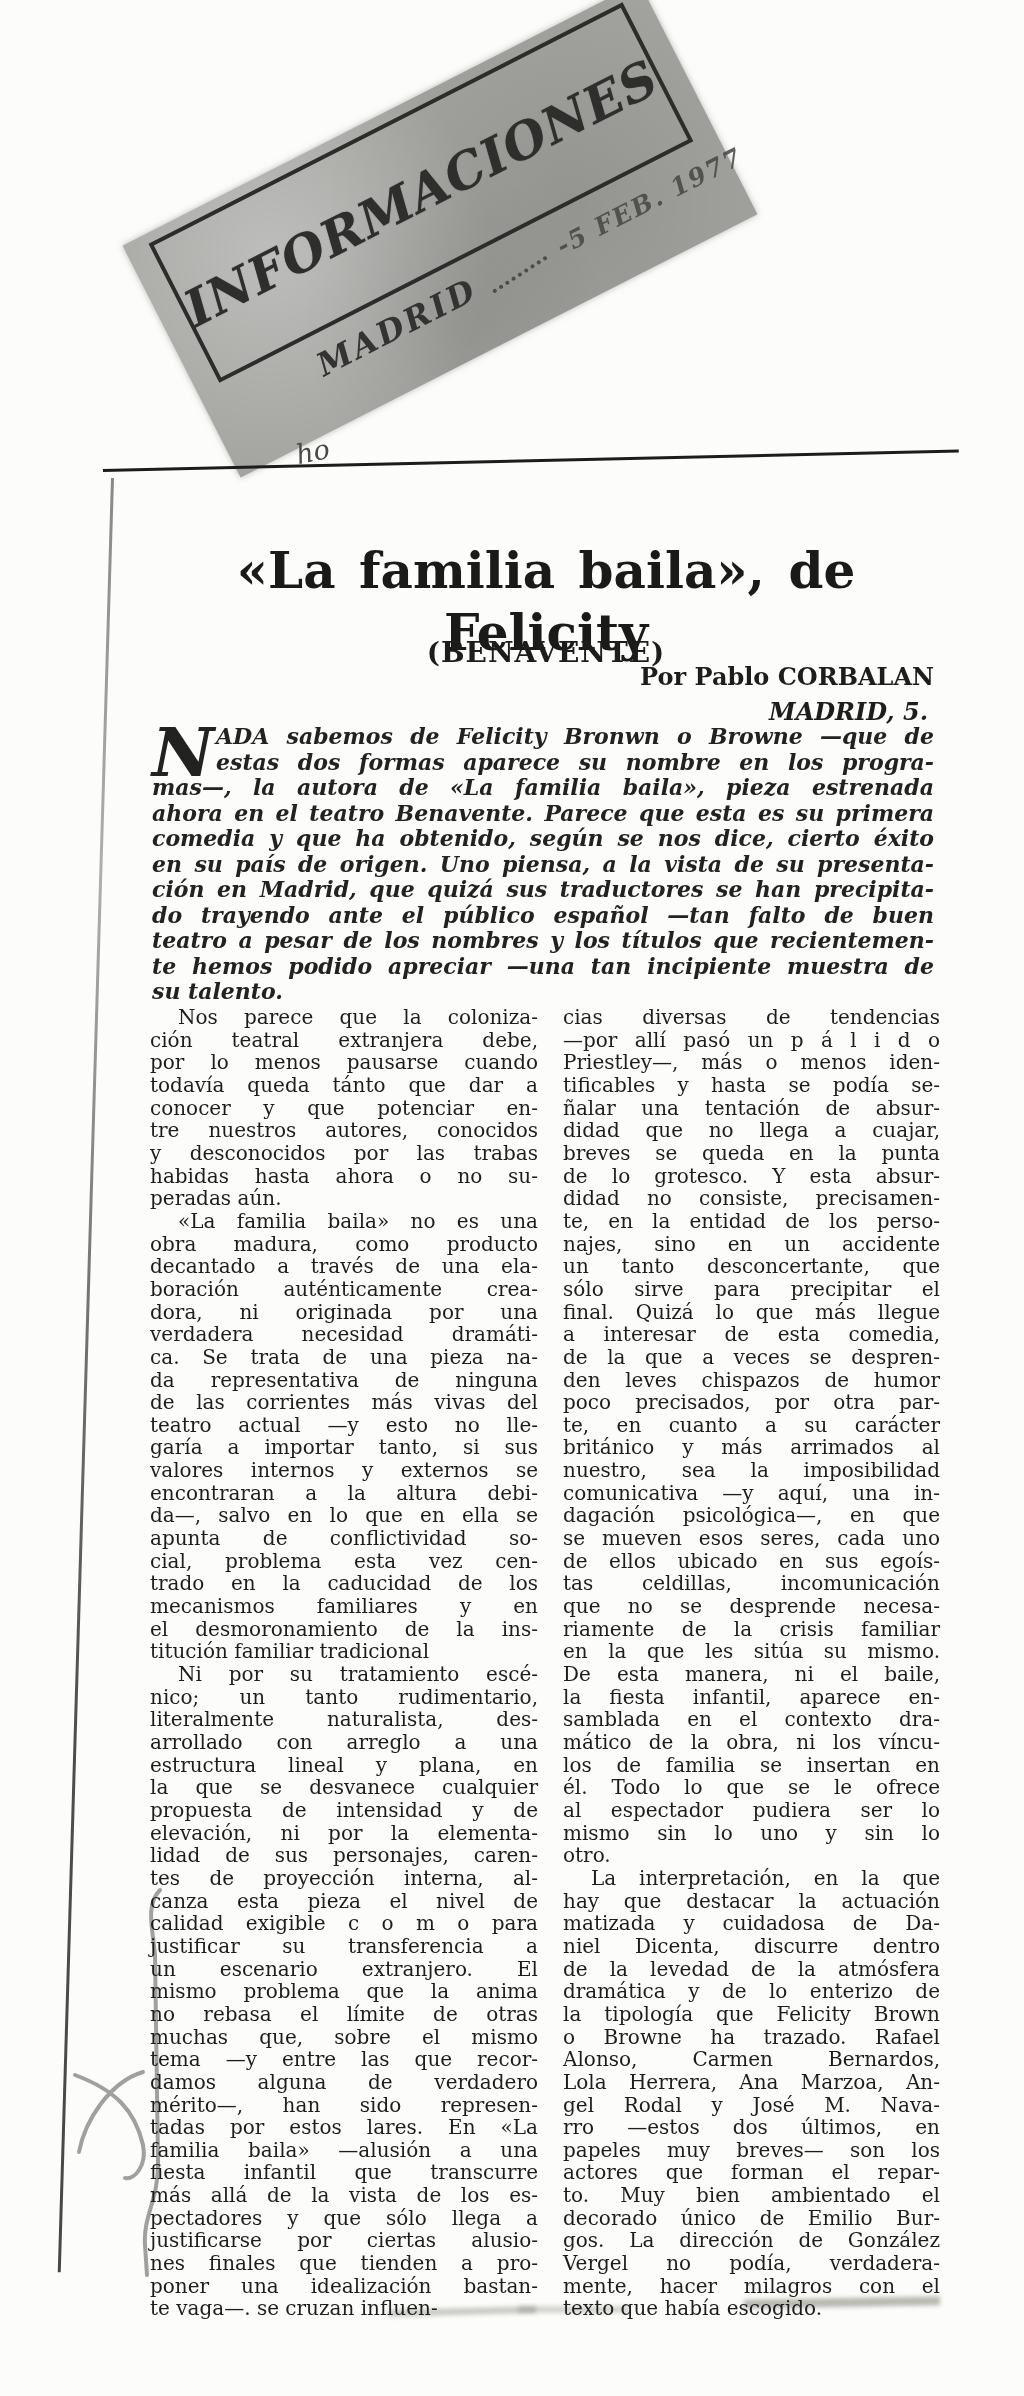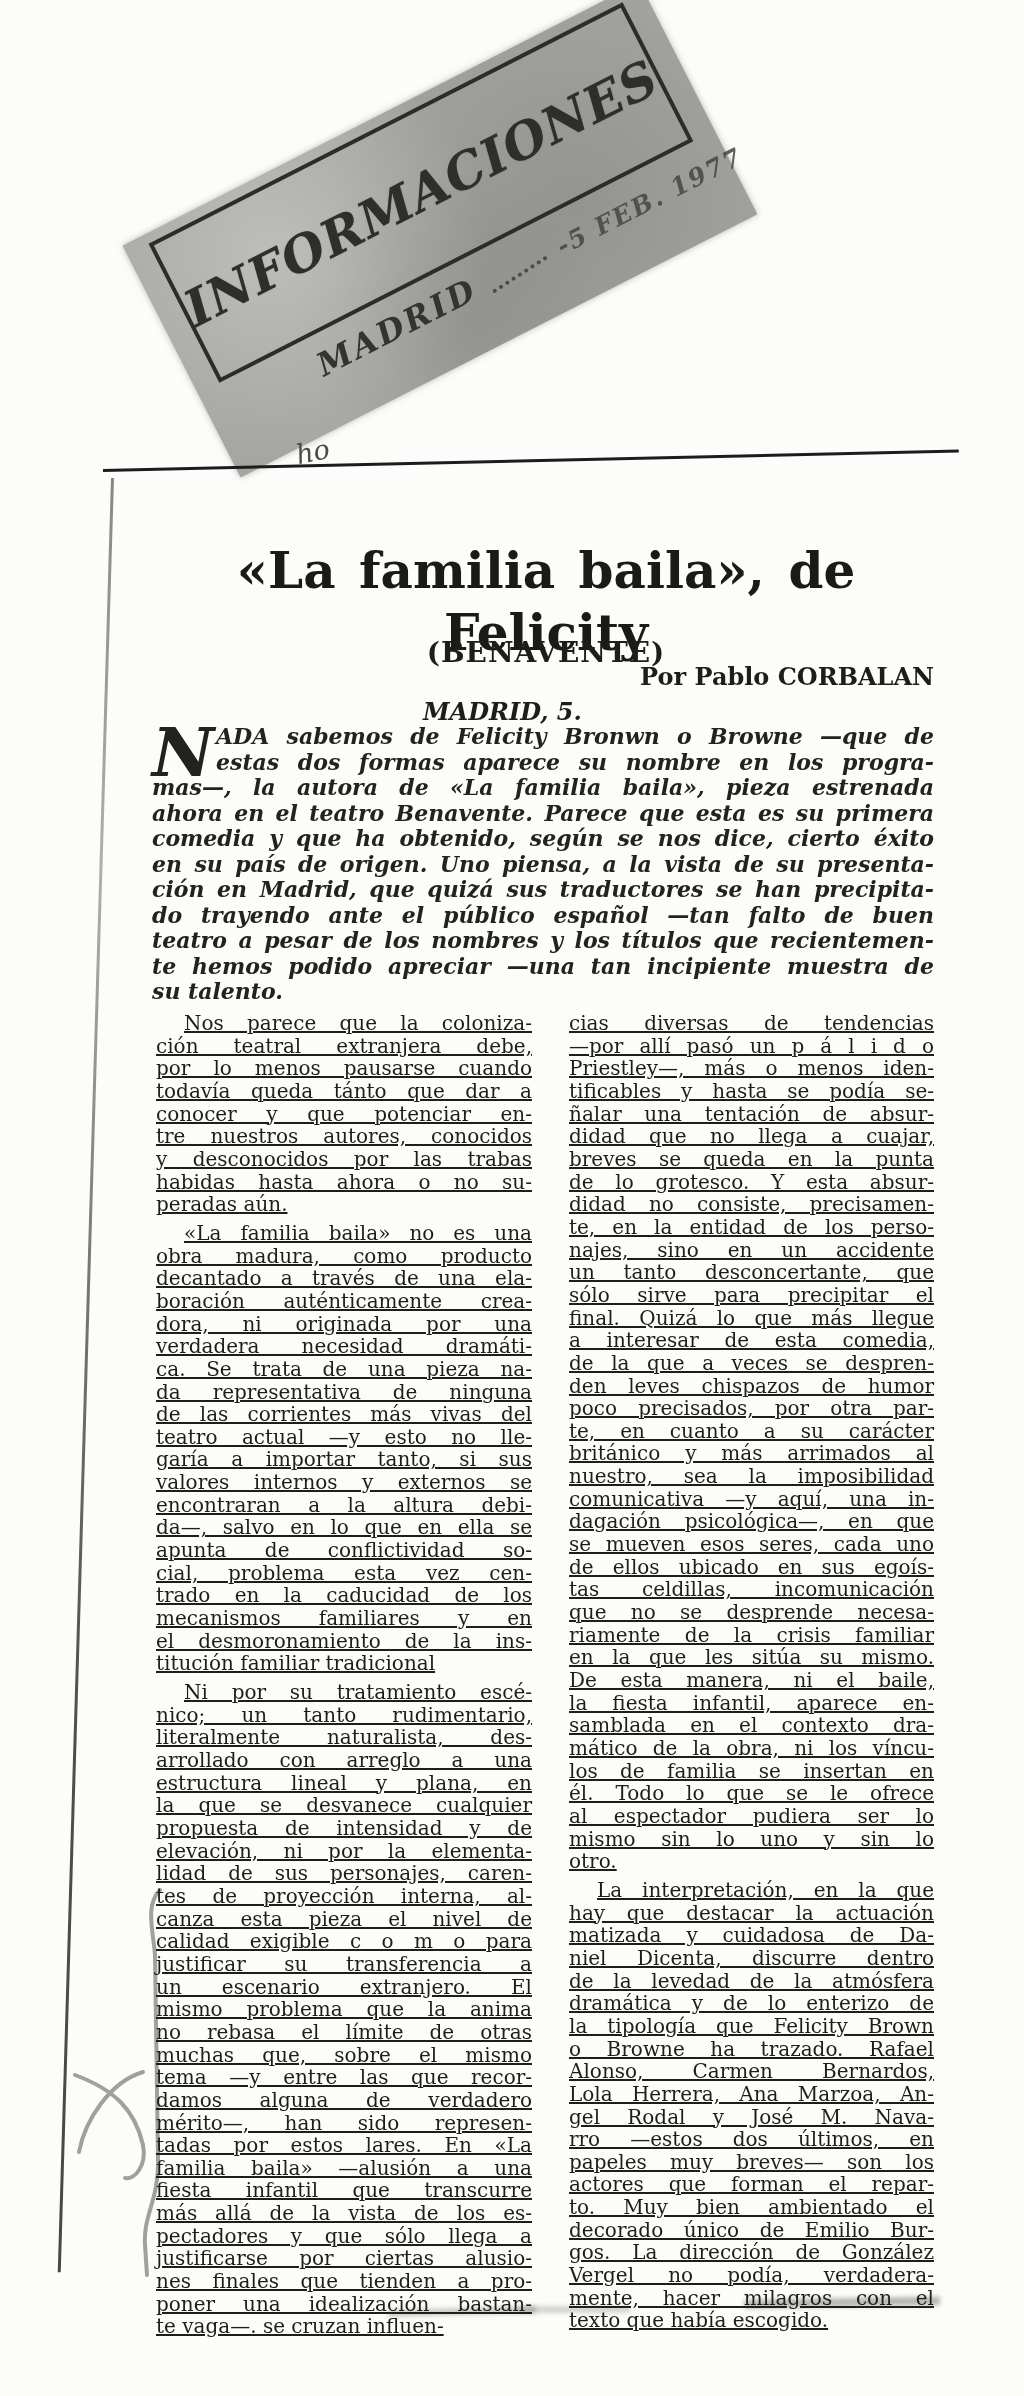--- a/index.html
+++ b/index.html
@@ -36,36 +36,36 @@
   .smudge.s1{left:388px;top:2308px;width:148px;height:7px;opacity:.38;transform:rotate(-1.5deg);}
   .smudge.s2{left:744px;top:2298px;width:196px;height:9px;opacity:.5;transform:rotate(-1deg);}
   .smudge.s3{left:518px;top:2306px;width:112px;height:7px;opacity:.3;}
   
   .title{position:absolute;left:140px;top:540px;width:812px;text-align:center;
          font-size:50px;font-weight:700;line-height:62px;word-spacing:6px;color:#1a1a18;}
   .venue{position:absolute;left:140px;top:636px;width:812px;text-align:center;
          font-size:28px;font-weight:700;letter-spacing:1px;}
   .byline{position:absolute;left:400px;top:662px;width:534px;text-align:right;
          font-size:24px;font-weight:700;}
-  .dateline{position:absolute;left:423px;top:697px;width:540px;text-align:left;
+  .dateline{position:absolute;left:388px;top:697px;width:540px;text-align:right;
          font-size:24px;font-weight:700;font-style:italic;}
   
   .lead{position:absolute;left:152px;top:724px;width:782px;font-size:22px;line-height:25.5px;
         font-style:italic;font-weight:700;color:#222220;}
   .dropcap{position:absolute;left:0;top:1px;font-size:68px;line-height:54px;font-weight:700;
         font-style:italic;}
   .jl{text-align:justify;text-align-last:justify;}
   .jl.pend{text-align-last:left;}
   .jl.ind{text-indent:28px;}
   .jl.dcpad{padding-left:64px;}
   
   .col{position:absolute;top:1006px;font-size:20px;line-height:22.66px;color:#1d1d1b;}
   .col-left{left:150px;width:388px;}
   .col-right{left:563px;width:377px;}
-  .para{margin:6px;text-decoration:underline;}
+  .para{margin:0;}
 </style>
 </head>
 <body>
 
 <div class="page">
 
   <div class="stamp">
     <div class="stamp-frame">
       <span class="stamp-title">INFORMACIONES</span>
     </div>

